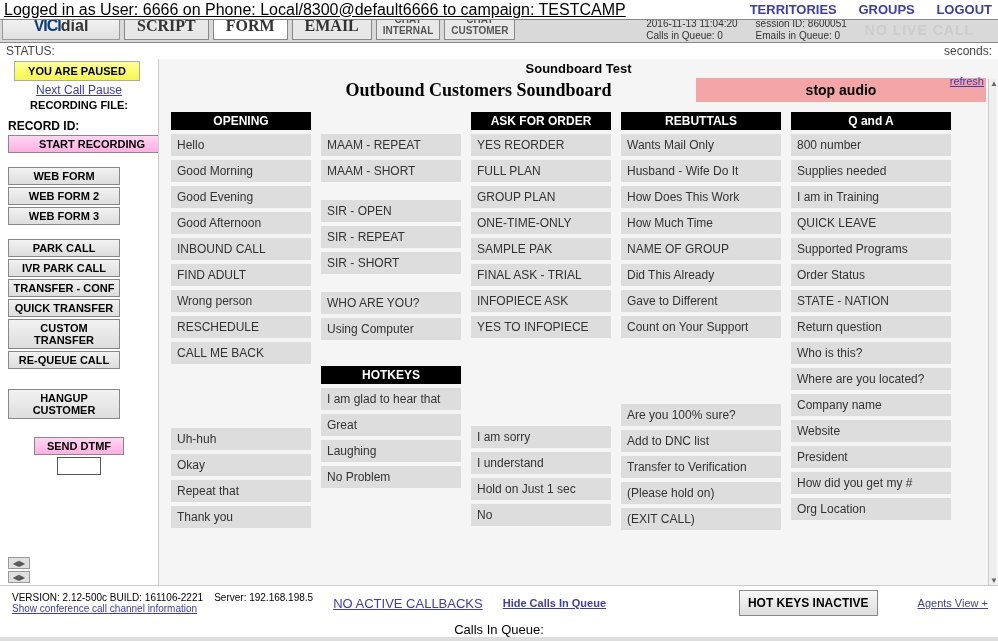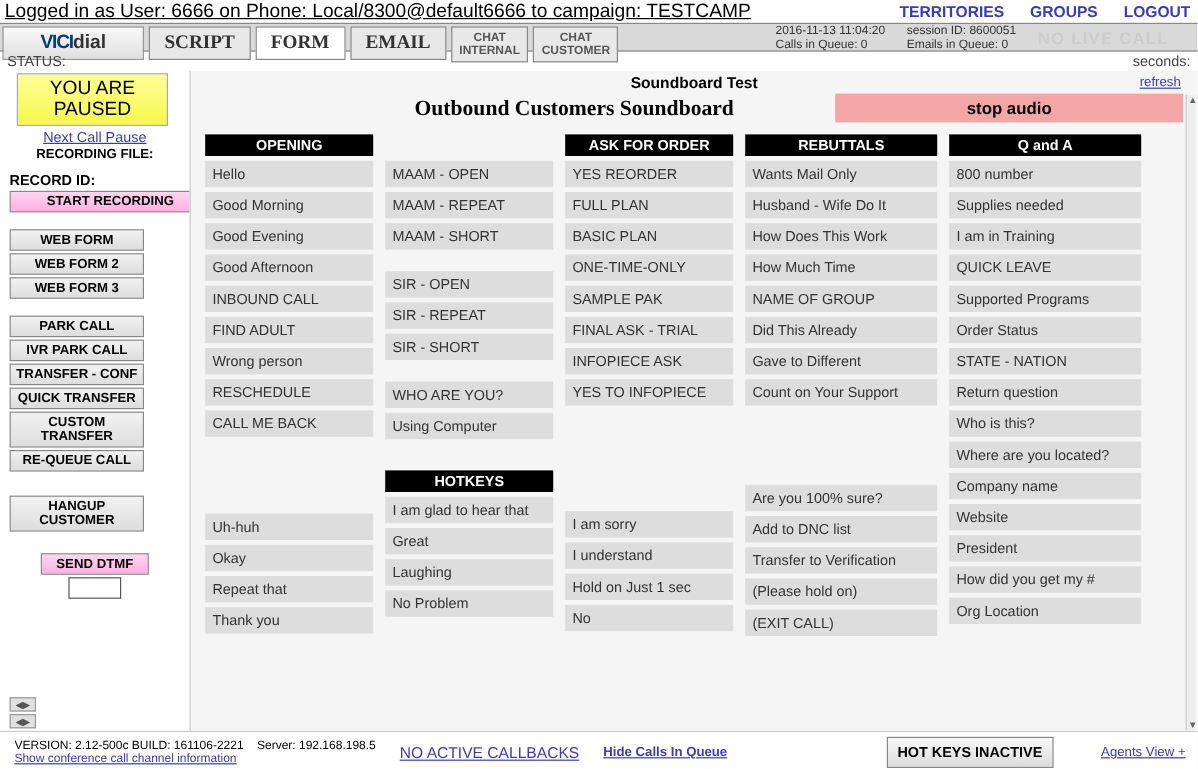--- a/index.html
+++ b/index.html
@@ -18,21 +18,21 @@
     border-bottom: 1px solid #888;
     position: relative;
     height: 20px;
     background: #fff;
   }
   .loggedin { font-size: 16px; text-decoration: underline; }
   .top-links { position: absolute; right: 6px; top: 2px; font-size: 13px; font-weight: bold;}
   .top-links a { color: #3b3bb3; text-decoration: none; margin-left: 18px; cursor:pointer;}
   .tabrow {
     display: flex;
-    align-items: flex-start;
+    align-items: flex-end;
     background: #d9d9d9;
     border-bottom: 1px solid #888;
     height: 23px;
   }
   .logo {
     width: 118px; height: 28px; margin: 2px;
     background: linear-gradient(#f8f8f8,#e0e0e0);
     border: 1px solid #999;
     display:flex; align-items:center; justify-content:center;
     font-weight:bold;
@@ -66,21 +66,21 @@
   .main { display:flex; }
   .sidebar {
     width: 158px;
     padding: 2px 4px 2px 4px;
     flex-shrink:0;
   }
   .paused {
     background: #faff5a;
     background: linear-gradient(#ffff9a,#f6f84a);
     border:1px solid #aaa;
-    font-weight:normal; font-size:16px;
+    font-weight:bold; font-size:11px;
     text-align:center; padding:3px 0;
     width: 126px; margin-left:10px;
   }
   .nextcall { color:#3b3bb3; text-decoration:underline; text-align:center; font-size:12px; margin:2px 0; cursor:pointer;}
   .reclabel { font-weight:bold; font-size:11px; text-align:center; margin: 0 0 8px 0;}
   .sidelabel { font-weight:bold; font-size:12px; margin: 4px 0 2px 4px;}
   .pinkbtn {
     background: linear-gradient(#ffd6f2,#ffb0e4);
     border:1px solid #888;
     font-weight:bold; font-size:11px;
@@ -110,21 +110,21 @@
     min-height: 470px;
   }
   .sbtitle { text-align:center; font-weight:bold; font-size:13px; margin-bottom:2px;}
   .sbheader { display:flex; align-items:center; gap:30px;}
   .sbheader .h1 { font-weight:bold; font-family: Georgia,serif; font-size:18px; flex:1; text-align:center; margin-left:120px;}
   .stopaudio {
     background:#f4a6a6;
     text-align:center; font-weight:bold; font-size:14px;
     padding: 4px 0; width: 290px; cursor:pointer;
   }
-  .refresh { position:absolute; right:14px; top:4px; color:#3b3bb3; text-decoration:underline; font-size:11px; cursor:pointer;}
+  .refresh { position:absolute; right:14px; top:16px; color:#3b3bb3; text-decoration:underline; font-size:11px; cursor:pointer;}
   .scrollhint { position:absolute; right:2px; top:20px; bottom:0; width:8px; background:#eee; border-left:1px solid #ccc;}
   .scrollhint .up { position:absolute; top:0; font-size:8px; color:#666; left:1px;}
   .scrollhint .dn { position:absolute; bottom:0; font-size:8px; color:#666; left:1px;}
   .grid {
     display:grid;
     grid-template-columns: 140px 140px 140px 160px 160px;
     column-gap: 10px;
     margin-top:10px;
   }
   .colhead {
@@ -252,42 +252,41 @@
           <div class="sbtn">RESCHEDULE</div>
           <div class="sbtn">CALL ME BACK</div>
           <div style="height: 60px;"></div>
           <div class="sbtn">Uh-huh</div>
           <div class="sbtn">Okay</div>
           <div class="sbtn">Repeat that</div>
           <div class="sbtn">Thank you</div>
         </div>
         <div class="col">
           <div style="height: 22px;"></div>
-          <div class="sbtn">MAAM - OPEN</div>
           <div class="sbtn">MAAM - REPEAT</div>
           <div class="sbtn">MAAM - SHORT</div>
           <div class="spacer14"></div>
           <div class="sbtn">SIR - OPEN</div>
           <div class="sbtn">SIR - REPEAT</div>
           <div class="sbtn">SIR - SHORT</div>
           <div class="spacer14"></div>
           <div class="sbtn">WHO ARE YOU?</div>
           <div class="sbtn">Using Computer</div>
           <div style="height: 22px;"></div>
           <div class="colhead">HOTKEYS</div>
           <div class="sbtn">I am glad to hear that</div>
           <div class="sbtn">Great</div>
           <div class="sbtn">Laughing</div>
           <div class="sbtn">No Problem</div>
         </div>
         <div class="col">
           <div class="colhead">ASK FOR ORDER</div>
           <div class="sbtn">YES REORDER</div>
           <div class="sbtn">FULL PLAN</div>
-          <div class="sbtn">BASIC PLAN</div>
+          <div class="sbtn">GROUP PLAN</div>
           <div class="sbtn">ONE-TIME-ONLY</div>
           <div class="sbtn">SAMPLE PAK</div>
           <div class="sbtn">FINAL ASK - TRIAL</div>
           <div class="sbtn">INFOPIECE ASK</div>
           <div class="sbtn">YES TO INFOPIECE</div>
           <div style="height: 84px;"></div>
           <div class="sbtn">I am sorry</div>
           <div class="sbtn">I understand</div>
           <div class="sbtn">Hold on Just 1 sec</div>
           <div class="sbtn">No</div>

